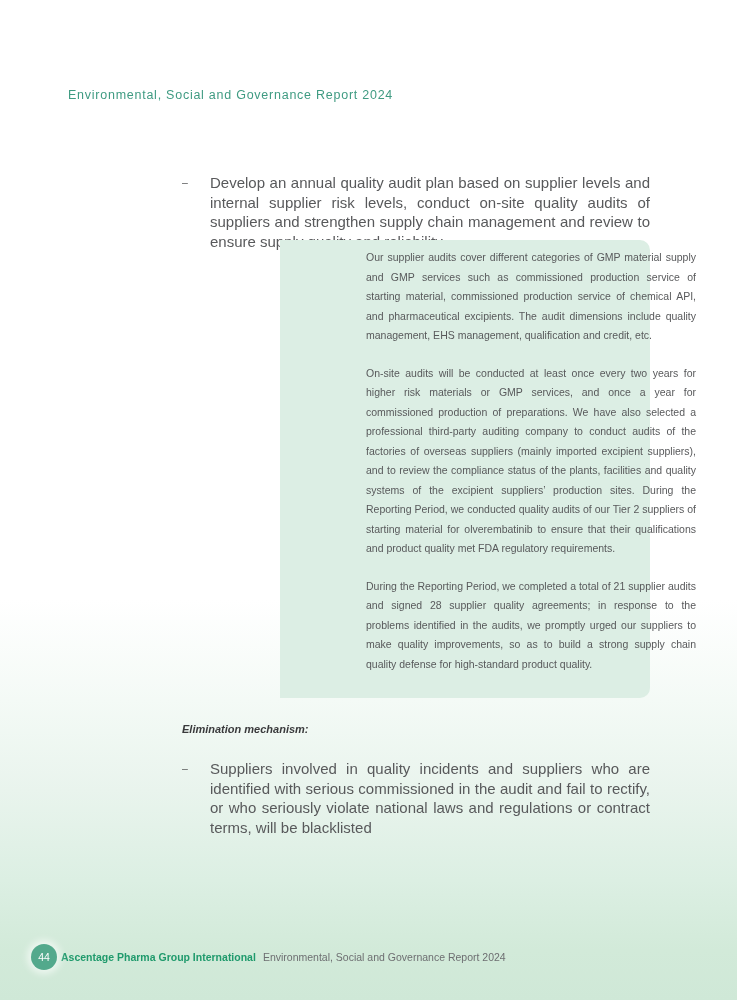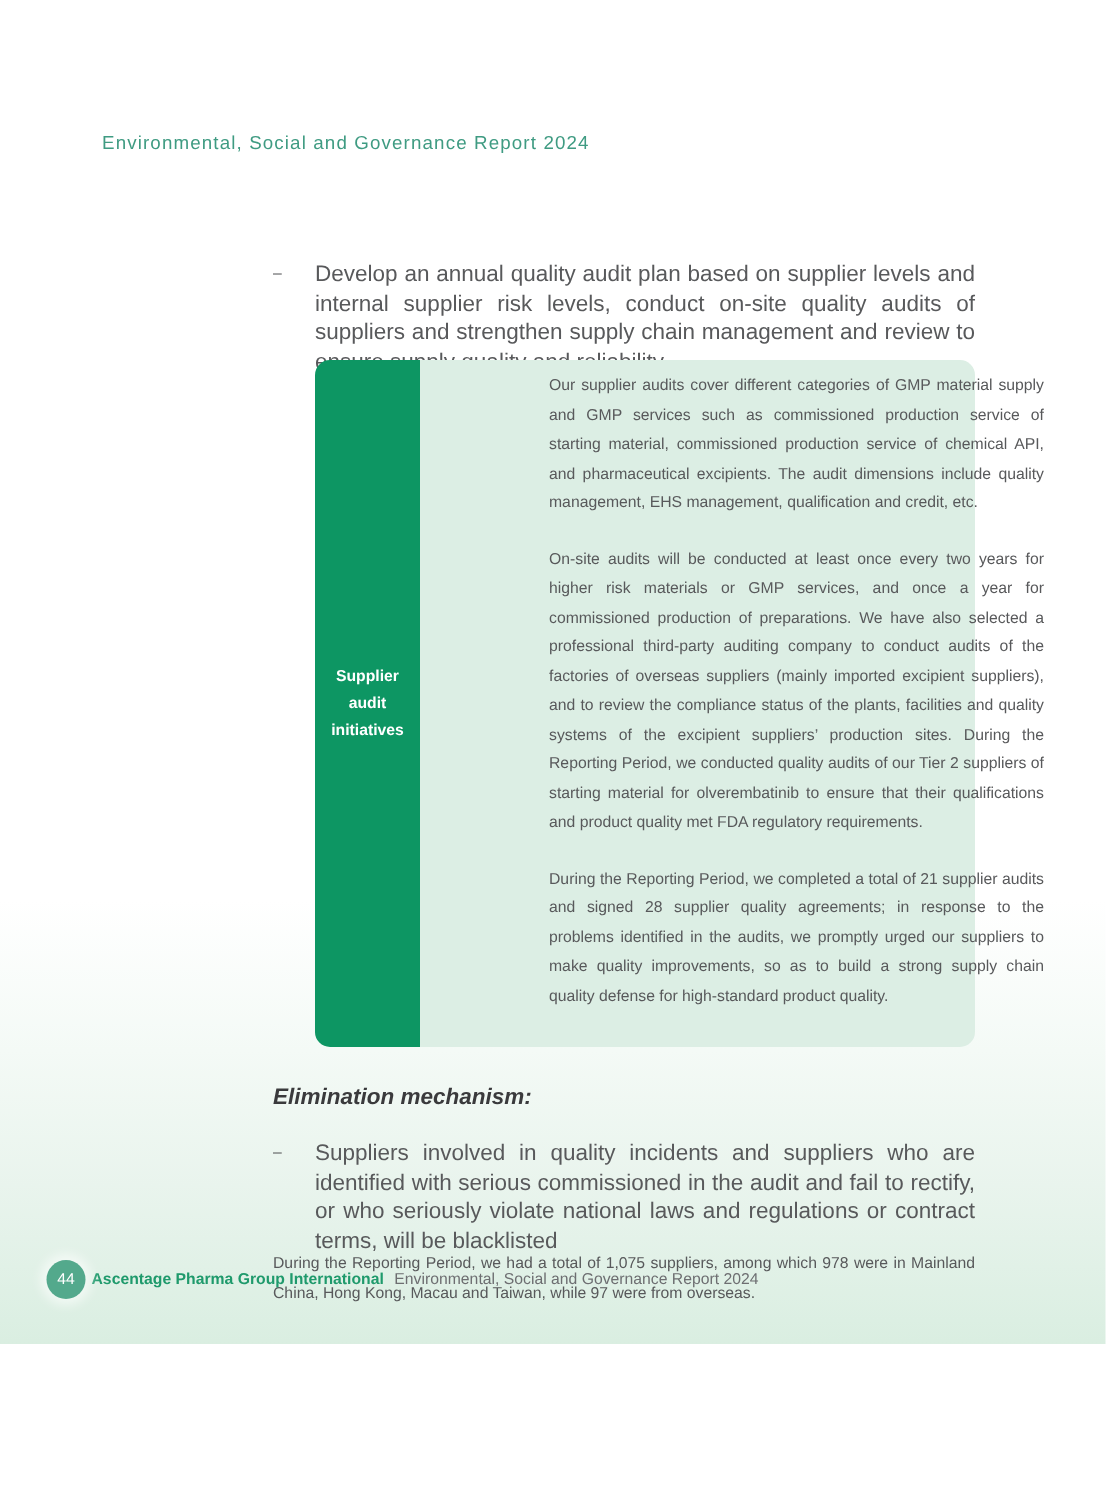--- a/index.html
+++ b/index.html
@@ -10,21 +10,21 @@
     width: 737px;
     height: 1000px;
     font-family: "Liberation Sans", sans-serif;
     background: #ffffff;
     overflow: hidden;
   }
 
   .page {
     position: relative;
     width: 737px;
-    height: 896px;
+    height: 1000px;
     background:
       linear-gradient(to bottom,
         #ffffff 0px,
         #ffffff 600px,
         #f4faf6 700px,
         #e9f4ed 790px,
         #dcefe3 880px,
         #d2ead9 950px,
         #cfe8d7 1000px);
     overflow: hidden;
@@ -123,21 +123,21 @@
     text-justify: inter-word;
     margin: 0 0 18px 0;
   }
   .callout-para:last-child { margin-bottom: 0; }
 
   
   .subheading {
     position: absolute;
     left: 182px;
     top: 723px;
-    font-size: 15px;
+    font-size: 11px;
     font-weight: bold;
     font-style: italic;
     color: #3a3a3c;
   }
 
   
   .closing-para {
     position: absolute;
     left: 182px;
     top: 833px;
@@ -194,38 +194,34 @@
 
   <div class="running-header">Environmental, Social and Governance Report 2024</div>
 
   <div class="bullet-row" id="bullet-1">
     <div class="bullet-dash">–</div>
     <div class="bullet-text">Develop an annual quality audit plan based on supplier levels and internal supplier risk levels, conduct on-site quality audits of suppliers and strengthen supply chain management and review to ensure supply quality and reliability</div>
   </div>
 
   <div class="callout">
     <div class="callout-panel"></div>
-    <div class="callout-tab">
-      <div class="callout-tab-label">Supplier audit initiatives</div>
-    </div>
     <div class="callout-body">
       <p class="callout-para">Our supplier audits cover different categories of GMP material supply and GMP services such as commissioned production service of starting material, commissioned production service of chemical API, and pharmaceutical excipients. The audit dimensions include quality management, EHS management, qualification and credit, etc.</p>
       <p class="callout-para">On-site audits will be conducted at least once every two years for higher risk materials or GMP services, and once a year for commissioned production of preparations. We have also selected a professional third-party auditing company to conduct audits of the factories of overseas suppliers (mainly imported excipient suppliers), and to review the compliance status of the plants, facilities and quality systems of the excipient suppliers’ production sites. During the Reporting Period, we conducted quality audits of our Tier 2 suppliers of starting material for olverembatinib to ensure that their qualifications and product quality met FDA regulatory requirements.</p>
       <p class="callout-para">During the Reporting Period, we completed a total of 21 supplier audits and signed 28 supplier quality agreements; in response to the problems identified in the audits, we promptly urged our suppliers to make quality improvements, so as to build a strong supply chain quality defense for high-standard product quality.</p>
     </div>
   </div>
 
   <div class="subheading">Elimination mechanism:</div>
 
   <div class="bullet-row" id="bullet-2">
     <div class="bullet-dash">–</div>
     <div class="bullet-text">Suppliers involved in quality incidents and suppliers who are identified with serious commissioned in the audit and fail to rectify, or who seriously violate national laws and regulations or contract terms, will be blacklisted</div>
   </div>
 
-  <div class="closing-para">During the Reporting Period, we had a total of 1,075 suppliers, among which 978 were in Mainland China, Hong Kong, Macau and Taiwan, while 97 were from overseas.</div>
 
   <div class="footer">
     <div class="page-number-badge">44</div>
     <div class="footer-brand">Ascentage Pharma Group International</div>
     <div class="footer-report">Environmental, Social and Governance Report 2024</div>
   </div>
 
 </div>
 
 </body></html>

